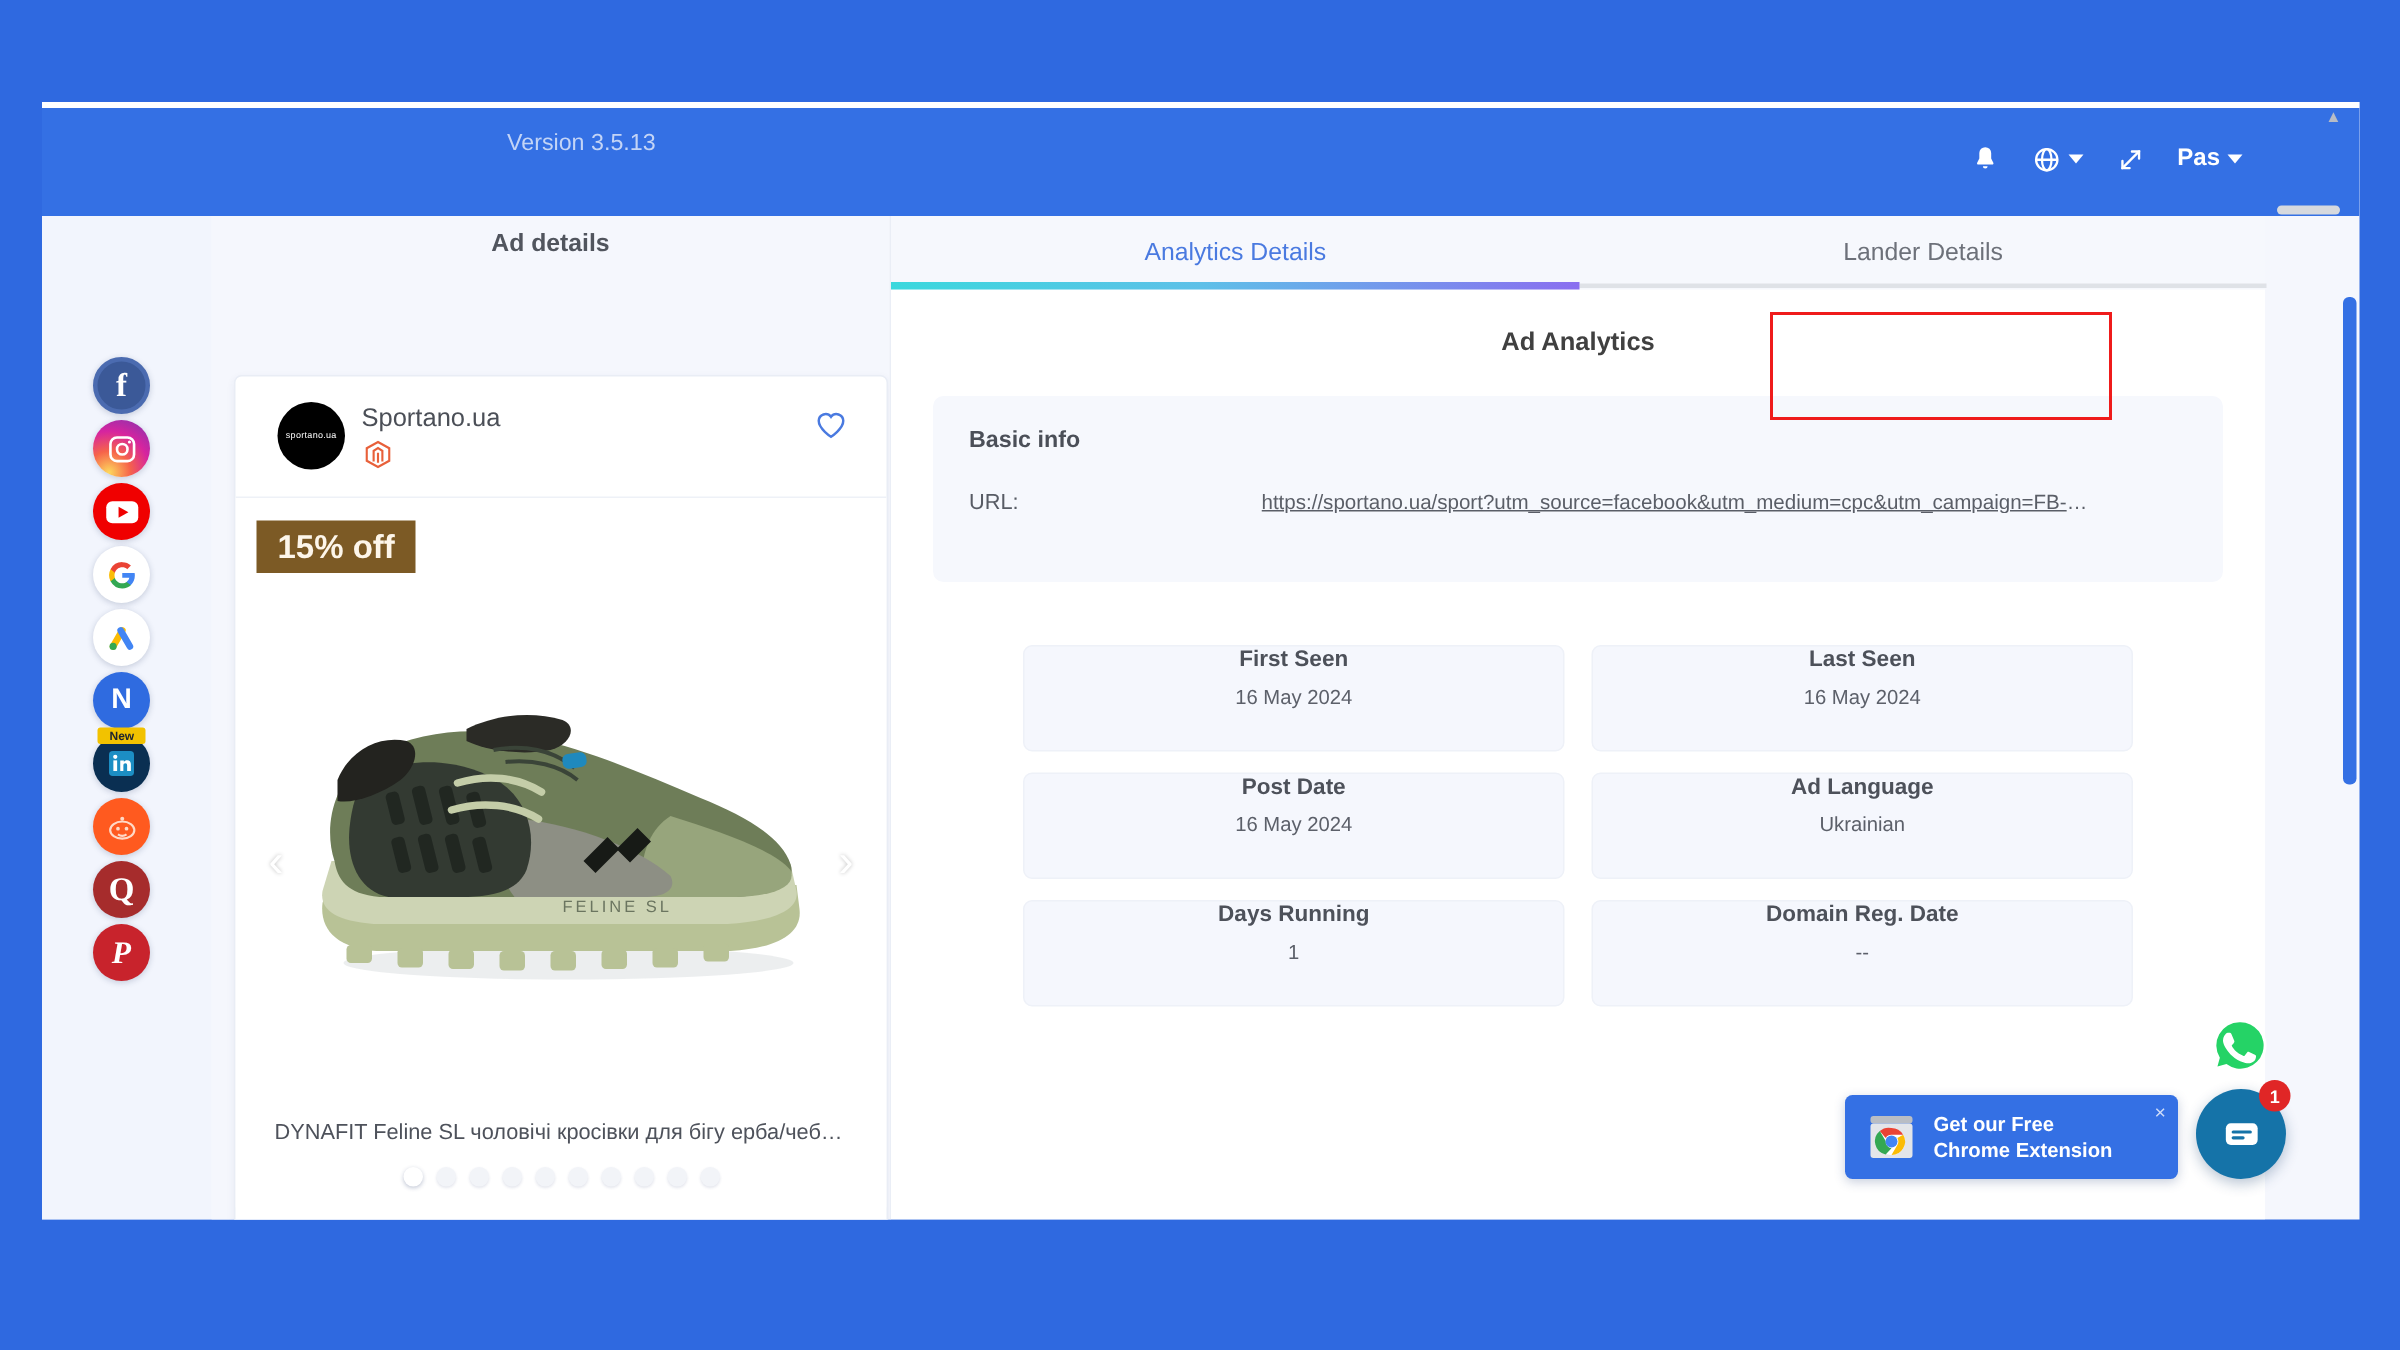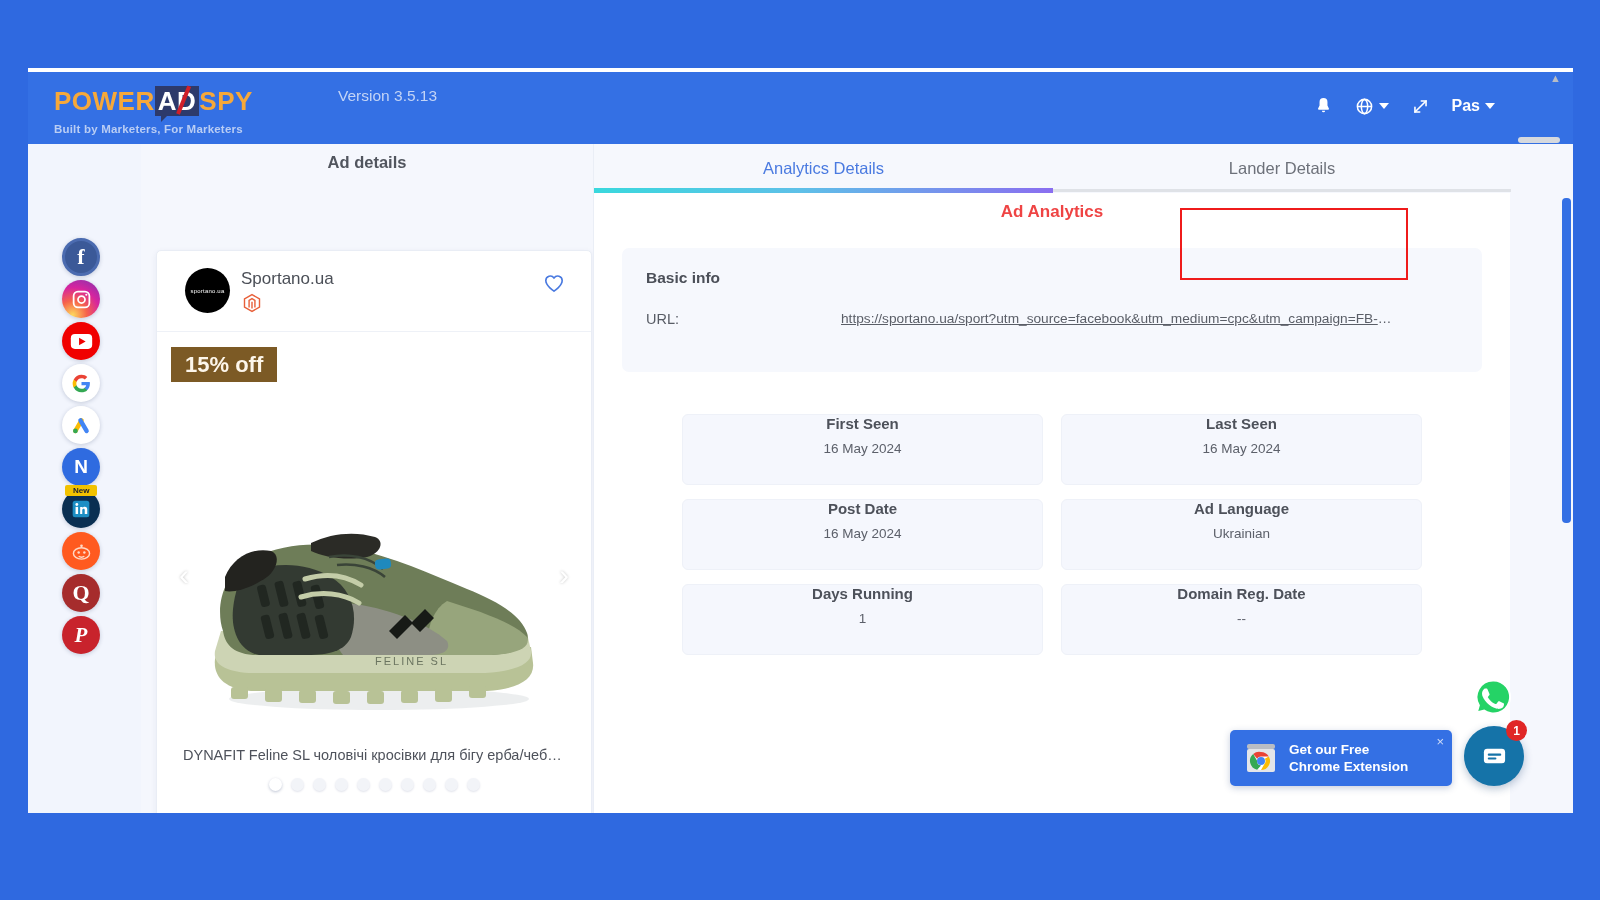--- a/index.html
+++ b/index.html
@@ -134,22 +134,22 @@
     position:relative; height:473px; background:#ffffff;
   }
   #discount-badge{
     position:absolute; left:14px; top:15px;
     background:#7c5a25; color:#fdf6ea;
     font-size:22px; font-weight:bold;
     padding:5px 14px 4px 14px;
     z-index:4;
   }
   #shoe-wrap{
-    position:absolute; left:0; top:59px; width:100%; height:340px;
-    display:flex; align-items:flex-end; justify-content:center;
+    position:absolute; left:0; top:47px; width:100%; height:340px;
+    display:flex; align-items:center; justify-content:center;
   }
   .car-arrow{
     position:absolute; top:228px;
     font-size:30px; color:#ffffff; font-weight:300;
     cursor:pointer; z-index:5; line-height:1;
     text-shadow:0 0 3px rgba(0,0,0,.25);
   }
   #car-prev{ left:22px; }
   #car-next{ right:22px; }
   #ad-caption{
@@ -199,22 +199,22 @@
     width:228px; height:72px;
     border:2px solid #ef1b1b;
     z-index:30; pointer-events:none;
   }
 
   #analytics-body{
     position:absolute; left:0; top:49px; width:100%; height:620px;
     overflow:hidden;
   }
   #ad-analytics-title{
-    text-align:center; margin-top:9px;
-    font-size:17px; font-weight:bold; color:#ef4444;
+    text-align:center; margin-top:25px;
+    font-size:17px; font-weight:bold; color:#404040;
   }
   #basic-info-panel{
     margin:26px 28px 0 28px;
     background:#f6f8fd;
     border-radius:7px;
     padding:21px 24px 30px 24px;
     min-height:124px;
   }
   #basic-info-label{
     font-size:15.5px; font-weight:bold; color:#4b4f58;
@@ -302,27 +302,20 @@
 </head>
 <body>
 
 <div id="desktop">
 
   <div id="app-window">
     <div id="win-topline"></div>
 
     <div id="app-header">
 
-      <div id="logo-block">
-        <div class="logo-line" style="position:relative;">
-          <span class="logo-power">POWER</span><span class="logo-ad">AD</span><span class="logo-spy">SPY</span>
-          <span class="logo-slash"></span>
-        </div>
-        <div id="logo-tagline">Built by Marketers, For Marketers</div>
-      </div>
 
       <div id="version-label">Version 3.5.13</div>
 
       <div id="header-right">
         <div class="hdr-icon">
           <svg width="19" height="20" viewBox="0 0 24 24" fill="#ffffff">
             <path d="M12 2a5 5 0 0 0-5 5v4.5L5.2 15.2a1 1 0 0 0 .9 1.5h11.8a1 1 0 0 0 .9-1.5L17 11.5V7a5 5 0 0 0-5-5z"></path>
             <path d="M10 18a2 2 0 0 0 4 0z"></path>
           </svg>
         </div>

